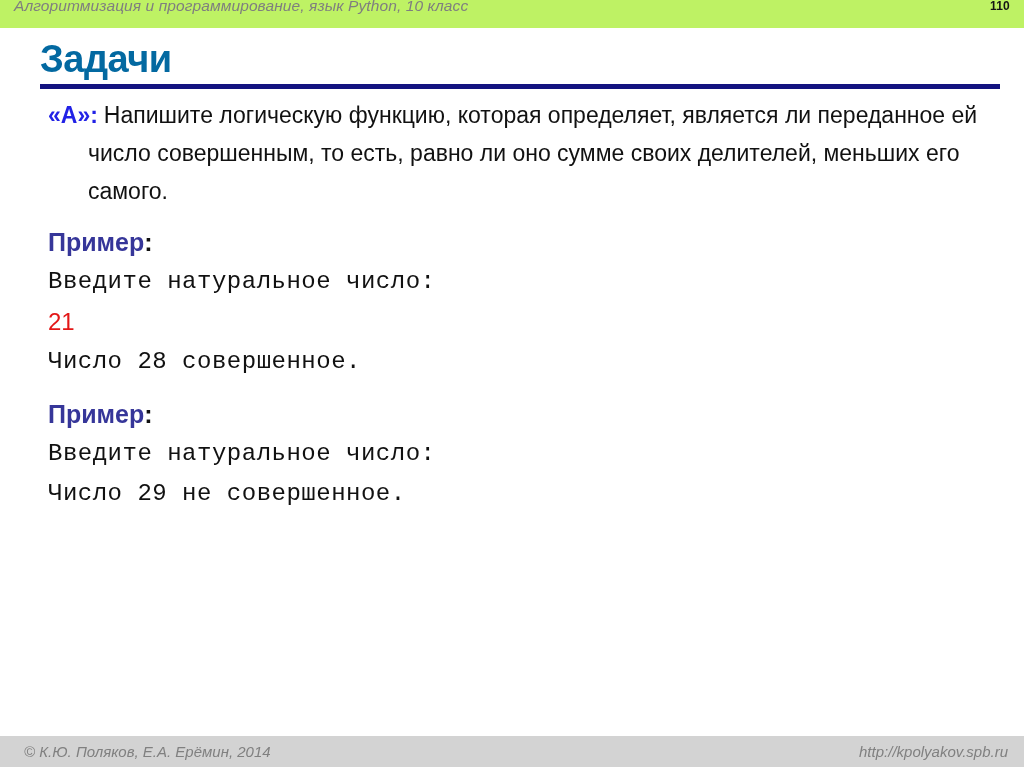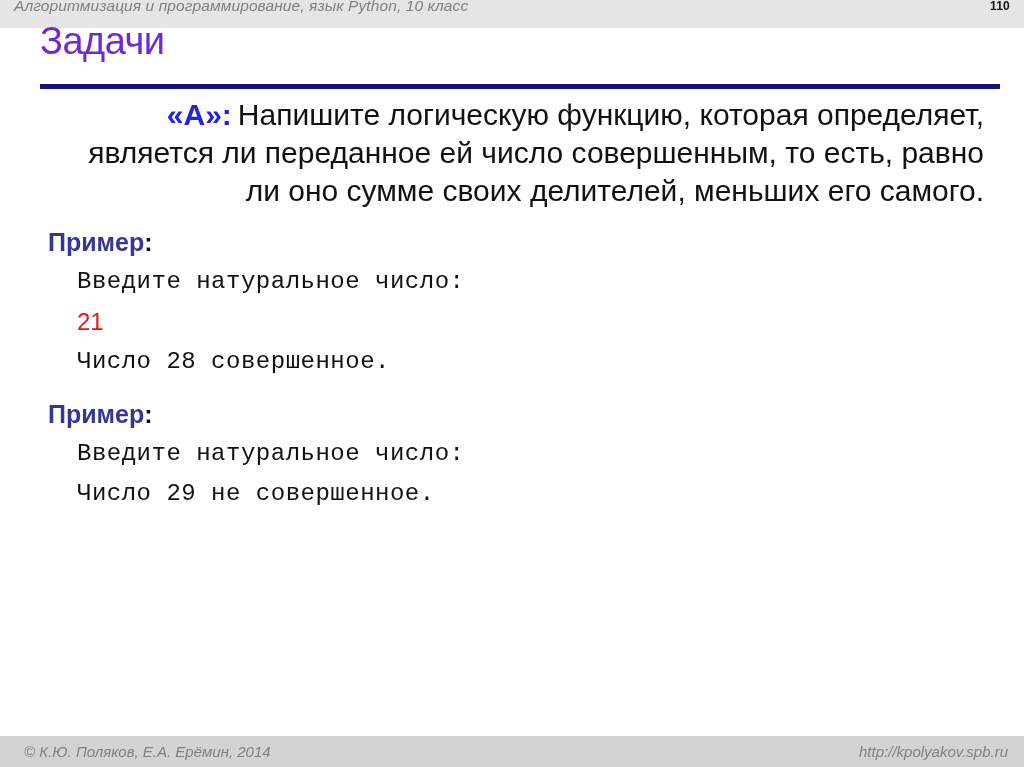--- a/index.html
+++ b/index.html
@@ -15,21 +15,21 @@
     position: relative;
   }
 
   
   .header-band {
     position: absolute;
     left: 0;
     top: 0;
     width: 1024px;
     height: 28px;
-    background: #e5e5e5;
+    background: #bef264;
     display: flex;
     align-items: center;
     justify-content: space-between;
     box-sizing: border-box;
     padding: 0 14px 16px 14px;
   }
   .header-title {
     font-family: "Liberation Sans", sans-serif;
     font-style: italic;
     font-size: 15.5px;
@@ -42,25 +42,25 @@
     font-size: 12px;
     font-weight: bold;
     color: #141414;
     letter-spacing: 0.2px;
   }
 
   
   .slide-title {
     position: absolute;
     left: 40px;
-    top: 19px;
+    top: 37px;
     font-family: "Liberation Sans", sans-serif;
     font-size: 38px;
-    font-weight: normal;
-    color: #6d28d9;
+    font-weight: bold;
+    color: #0369a1;
     letter-spacing: -0.5px;
     line-height: 44px;
   }
   .title-rule {
     position: absolute;
     left: 40px;
     top: 84px;
     width: 960px;
     height: 5px;
     background: #131380;
@@ -72,26 +72,25 @@
     left: 0;
     top: 96px;
     width: 1024px;
   }
 
   .task-block {
     position: relative;
     margin: 0 0 0 0;
     padding: 0 40px 0 88px;
     font-family: "Liberation Sans", sans-serif;
-    font-size: 30px;
+    font-size: 23px;
     line-height: 38px;
     color: #111111;
     text-indent: -40px;
     max-width: 930px;
-    text-align: right;
   }
   .task-label {
     font-weight: bold;
     color: #2222e6;
     margin-right: 6px;
   }
   .task-text {
     color: #111111;
   }
 
@@ -113,21 +112,20 @@
     color: #111111;
     font-weight: bold;
   }
   .console-line {
     font-family: "Liberation Mono", "DejaVu Sans Mono", monospace;
     font-size: 24px;
     line-height: 40px;
     color: #111111;
     white-space: pre;
     letter-spacing: 0.5px;
-    margin-left: 29px;
   }
   .console-line.input {
     font-family: "Liberation Sans", sans-serif;
     color: #e31717;
     letter-spacing: 0;
   }
 
   
   .footer-band {
     position: absolute;

